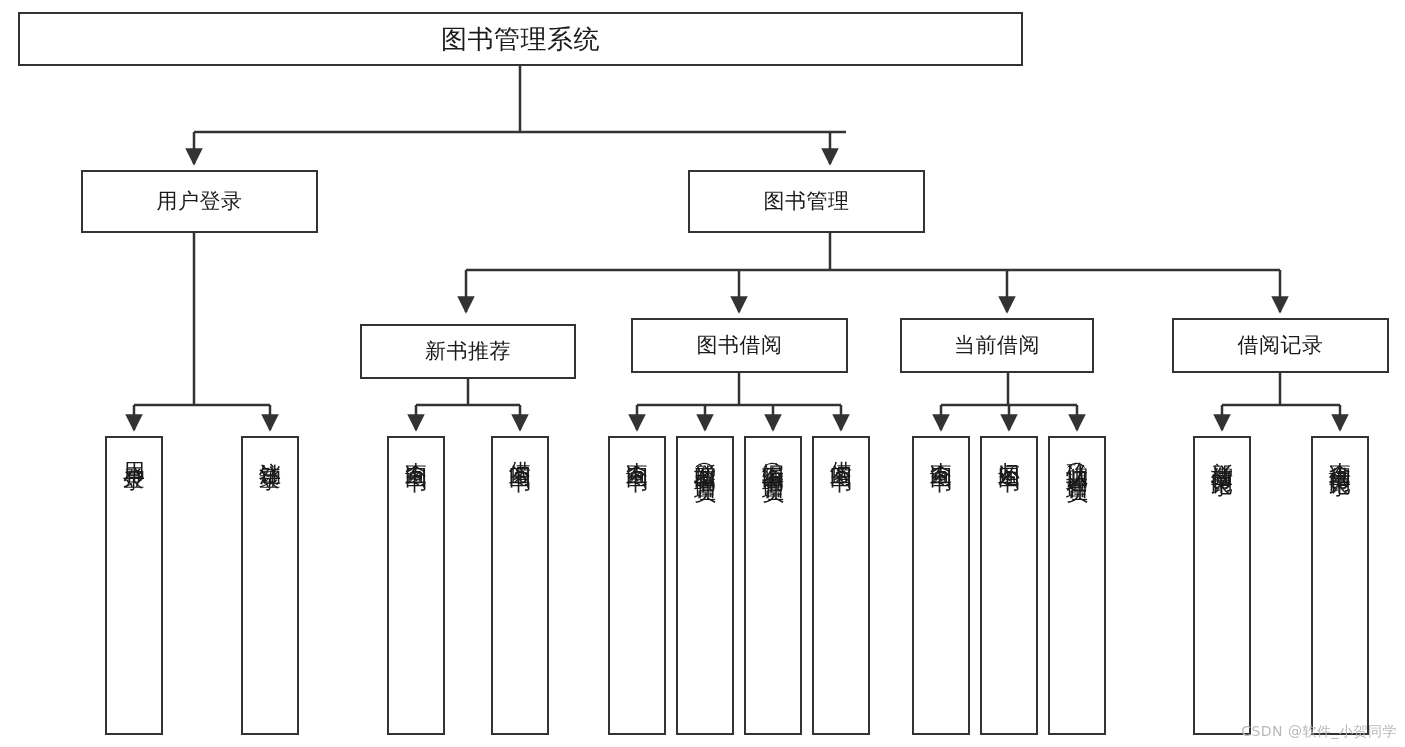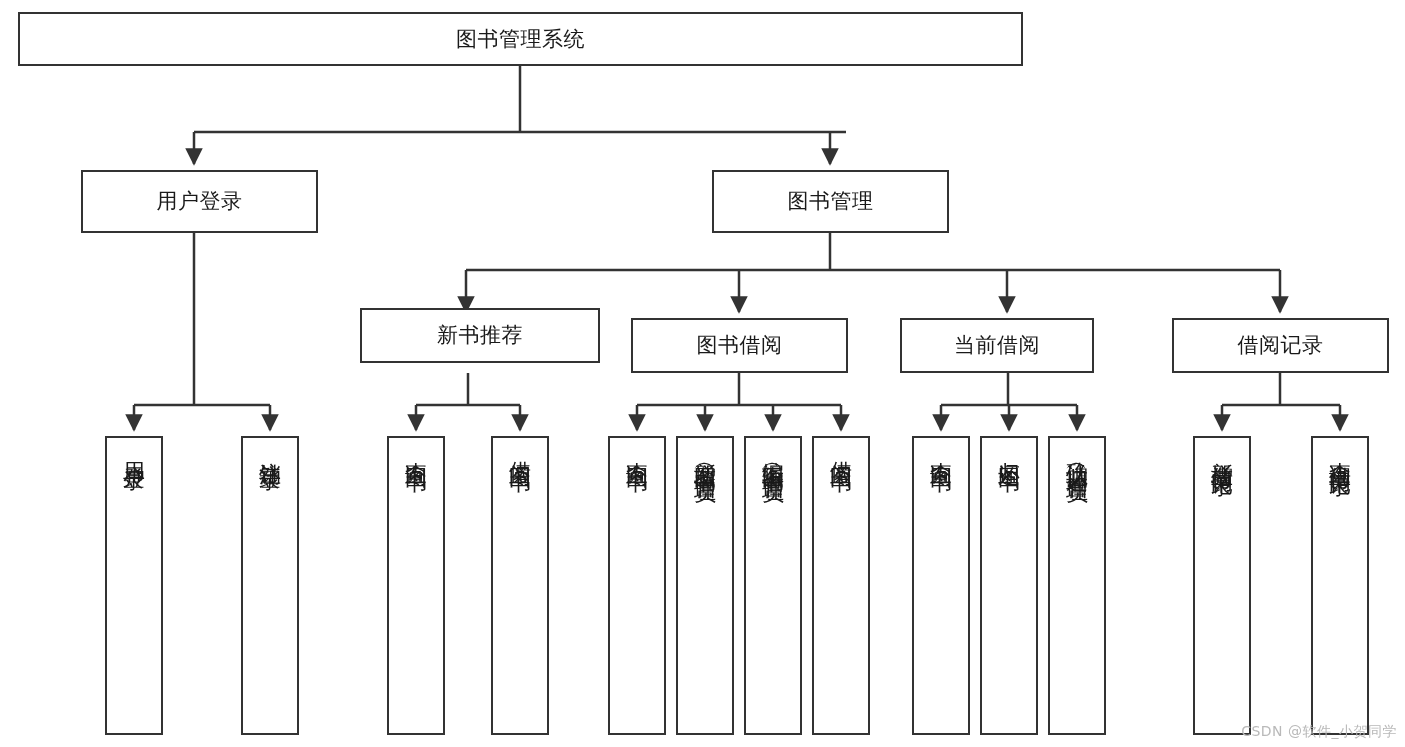--- a/index.html
+++ b/index.html
@@ -41,21 +41,21 @@
     text-align: center;
     line-height: 1.18;
     letter-spacing: 0.5px;
   }
   
   .node.horiz .label {
     font-size: 21px;
     writing-mode: horizontal-tb;
   }
   .node.root .label {
-    font-size: 21px;
+    font-size: 26px;
   }
   
   .node.vert {
     align-items: flex-start;
     padding-top: 6px;
   }
   .node.vert .label {
     writing-mode: vertical-rl;
     text-orientation: upright;
     font-size: 22px;
@@ -129,25 +129,25 @@
     </g>
   </svg>
 
   <div class="node horiz root" style="left:18px; top:12px; width:1005px; height:54px;">
     <span class="label">图书管理系统</span>
   </div>
 
   <div class="node horiz" style="left:81px; top:170px; width:237px; height:63px;">
     <span class="label">用户登录</span>
   </div>
-  <div class="node horiz" style="left:712px; top:170px; width:237px; height:63px;">
+  <div class="node horiz" style="left:688px; top:170px; width:237px; height:63px;">
     <span class="label">图书管理</span>
   </div>
 
-  <div class="node horiz" style="left:360px; top:308px; width:240px; height:55px;">
+  <div class="node horiz" style="left:360px; top:324px; width:216px; height:55px;">
     <span class="label">新书推荐</span>
   </div>
   <div class="node horiz" style="left:631px; top:318px; width:217px; height:55px;">
     <span class="label">图书借阅</span>
   </div>
   <div class="node horiz" style="left:900px; top:318px; width:194px; height:55px;">
     <span class="label">当前借阅</span>
   </div>
   <div class="node horiz" style="left:1172px; top:318px; width:217px; height:55px;align-items:center;">
     <span class="label">借阅记录</span>

